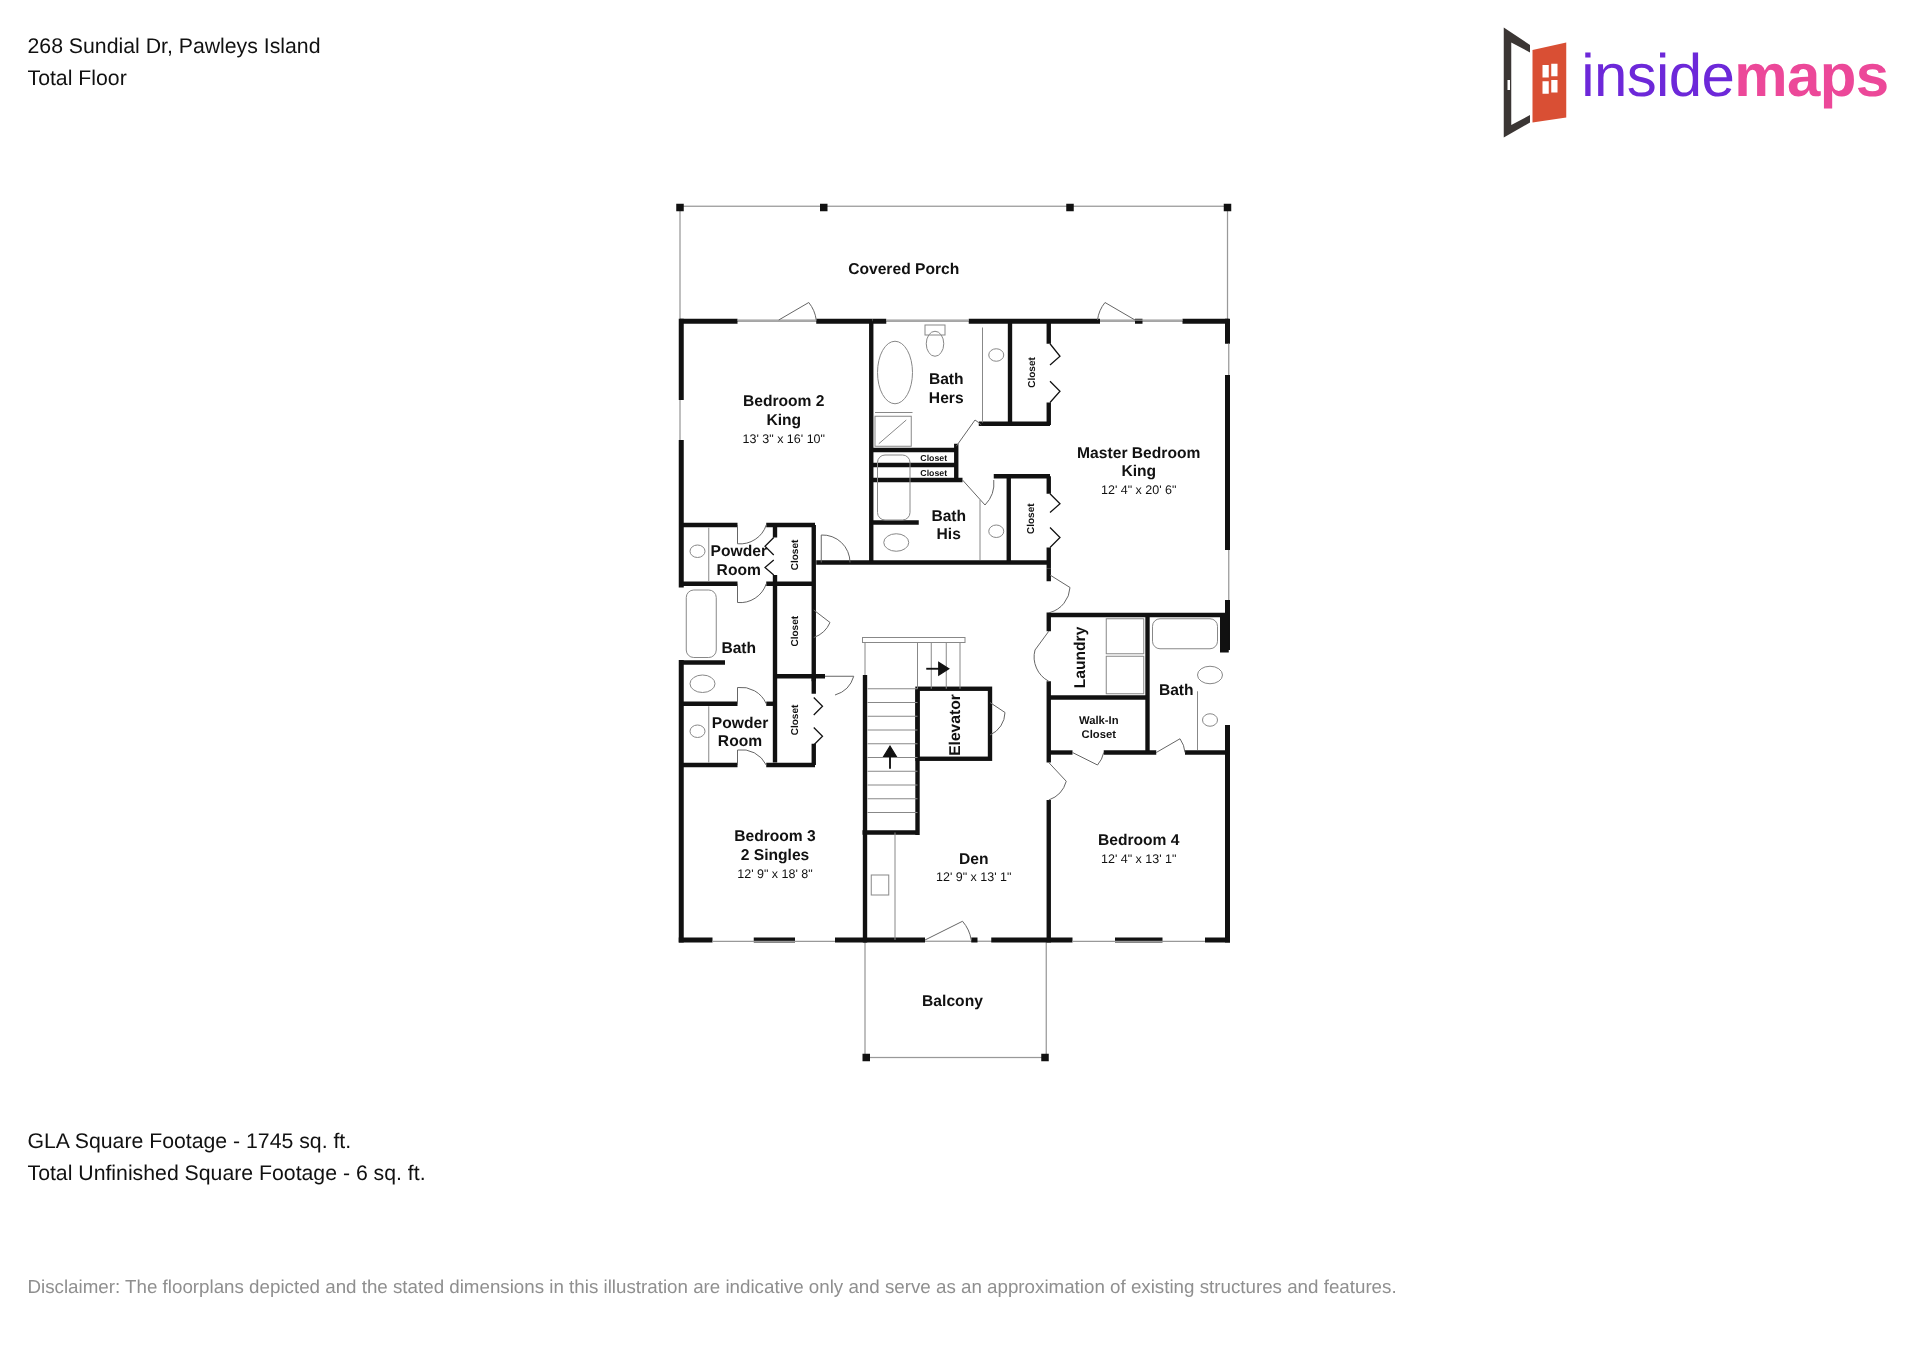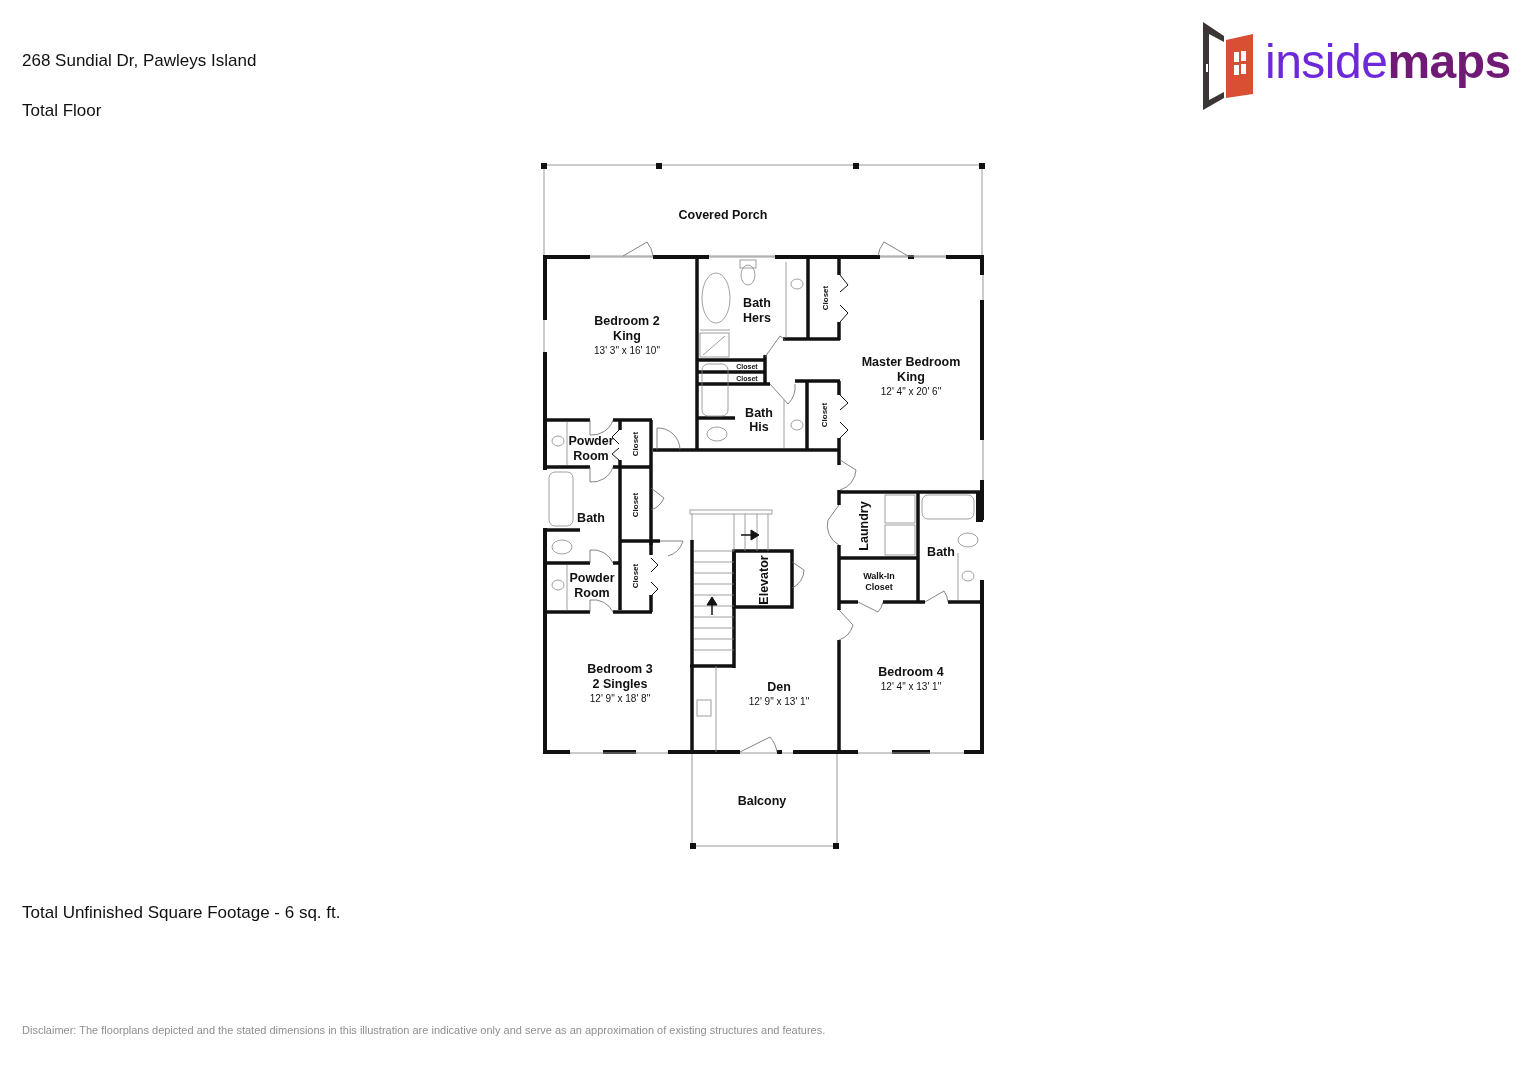--- a/index.html
+++ b/index.html
@@ -1,26 +1,26 @@
 <!DOCTYPE html>
 <html><head>
 <meta charset="utf-8">
 <style>
   html, body { margin:0; padding:0; background:#ffffff; }
   body { width:1527px; height:1080px; position:relative; overflow:hidden; font-family:"Liberation Sans", sans-serif; color:#111; }
   .hdr { position:absolute; left:22px; top:24px; font-size:17px; line-height:26px; color:#111; }
-  .hdr div { white-space:nowrap;margin-top:24px; }
+  .hdr div { white-space:nowrap; }
   .logo { position:absolute; left:1200px; top:20px; width:310px; height:92px; }
   .logo-text { position:absolute; left:65px; top:14px; font-size:48px; letter-spacing:-0.5px; white-space:nowrap; font-family:"Liberation Sans", sans-serif; }
   .logo-text .a { color:#6d28d9; }
-  .logo-text .b { color:#701a75; font-weight:bold; }
+  .logo-text .b { color:#ec4899; font-weight:bold; }
   .plan { position:absolute; left:0; top:0; width:1527px; height:1080px; }
   .stats { position:absolute; left:22px; top:900px; font-size:17px; line-height:26px; color:#111; }
   .stats div { white-space:nowrap; }
-  .disc { position:absolute; left:22px; top:1021px; font-size:11px; line-height:18px; color:#8f8f8f; }
+  .disc { position:absolute; left:22px; top:1021px; font-size:15px; line-height:18px; color:#8f8f8f; }
   .disc div { white-space:nowrap; }
   svg text { font-family:"Liberation Sans", sans-serif; }
   .rl { font-weight:bold; font-size:12.5px; fill:#111; text-anchor:middle; }
   .rd { font-size:10px; fill:#111; text-anchor:middle; }
   .rs { font-weight:bold; font-size:8px; fill:#111; text-anchor:middle; }
 </style>
 </head>
 <body>
 
 <div class="hdr">
@@ -275,18 +275,19 @@
   <text class="rl" x="779" y="691">Den</text>
   <text class="rd" x="779" y="705">12' 9" x 13' 1"</text>
 
   <text class="rl" x="911" y="676">Bedroom 4</text>
   <text class="rd" x="911" y="690">12' 4" x 13' 1"</text>
 
   <text class="rl" x="762" y="805">Balcony</text>
 </svg>
 
 <div class="stats">
+  <div>GLA Square Footage - 1745 sq. ft.</div>
   <div>Total Unfinished Square Footage - 6 sq. ft.</div>
 </div>
 
 <div class="disc">
   <div>Disclaimer: The floorplans depicted and the stated dimensions in this illustration are indicative only and serve as an approximation of existing structures and features.</div>
 </div>
 
 </body></html>

